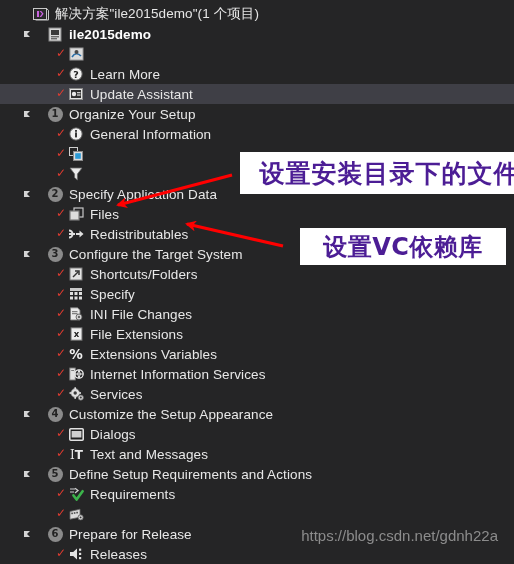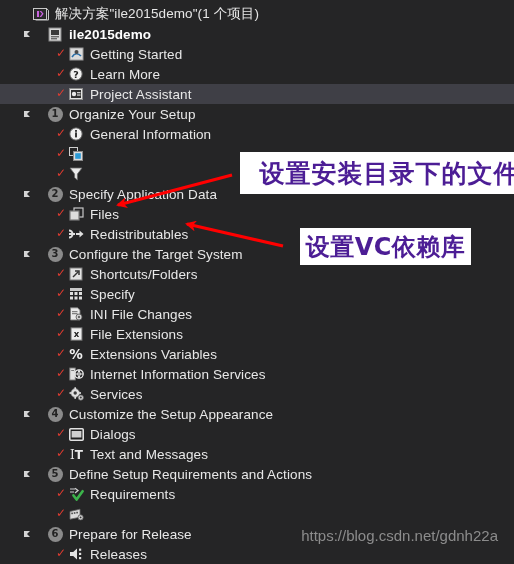--- a/index.html
+++ b/index.html
@@ -125,21 +125,21 @@
     margin-left: 25px;
   }
   #anno1 {
     left: 215px; top: 152px;
     width: 299px; height: 42px;
     font-size: 25px;
     letter-spacing: 1px;
   }
   #anno2 {
     left: 275px; top: 228px;
-    width: 171px; height: 37px;
+    width: 206px; height: 37px;
     font-size: 24px;
     letter-spacing: .5px;
   }
 
   #arrows {
     position: absolute;
     inset: 0;
     pointer-events: none;
     z-index: 25;
   }
@@ -193,21 +193,20 @@
       <div class="row lvl2">
         <span class="expander"></span>
         <span class="check">✓</span>
         <span class="ico">
           <svg width="15" height="14" viewBox="0 0 15 14">
             <rect x="1" y="1" width="13" height="12" fill="#dcdcdc" stroke="#9a9a9a"></rect>
             <path d="M3 10 q4 -6 9 -1" fill="none" stroke="#2b6fa8" stroke-width="1.6"></path>
             <circle cx="7.5" cy="5" r="2" fill="#4a4a4a"></circle>
           </svg>
         </span>
-        <span class="label section-title">Getting Started</span>
       </div>
       <div class="row lvl2">
         <span class="expander"></span>
         <span class="check">✓</span>
         <span class="ico">
           <svg width="14" height="14" viewBox="0 0 14 14">
             <circle cx="7" cy="7" r="6.2" fill="#f0f0f0" stroke="#555"></circle>
             <text x="7" y="10.6" font-size="9.5" font-family="DejaVu Sans" font-weight="bold" fill="#222" text-anchor="middle">?</text>
           </svg>
         </span>
@@ -218,21 +217,21 @@
         <span class="check">✓</span>
         <span class="ico">
           <svg width="15" height="14" viewBox="0 0 15 14">
             <rect x="0.5" y="1.5" width="13" height="11" fill="#e4e4e4" stroke="#8a8a8a"></rect>
             <rect x="2" y="3" width="10" height="8" fill="#2f2f2f"></rect>
             <circle cx="5" cy="7" r="2.2" fill="#e8e8e8"></circle>
             <rect x="8" y="5" width="3.5" height="1.3" fill="#cfcfcf"></rect>
             <rect x="8" y="7.4" width="3.5" height="1.3" fill="#cfcfcf"></rect>
           </svg>
         </span>
-        <span class="label section-title">Project Assistant</span>
+        <span class="label section-title">Update Assistant</span>
       </div>
       <div class="row lvl1">
         <span class="expander open"></span>
         <span class="check blank">✓</span>
         <span class="ico">
           <span class="numcircle">1</span>
         </span>
         <span class="label section-title">Organize Your Setup</span>
       </div>
       <div class="row lvl2">

